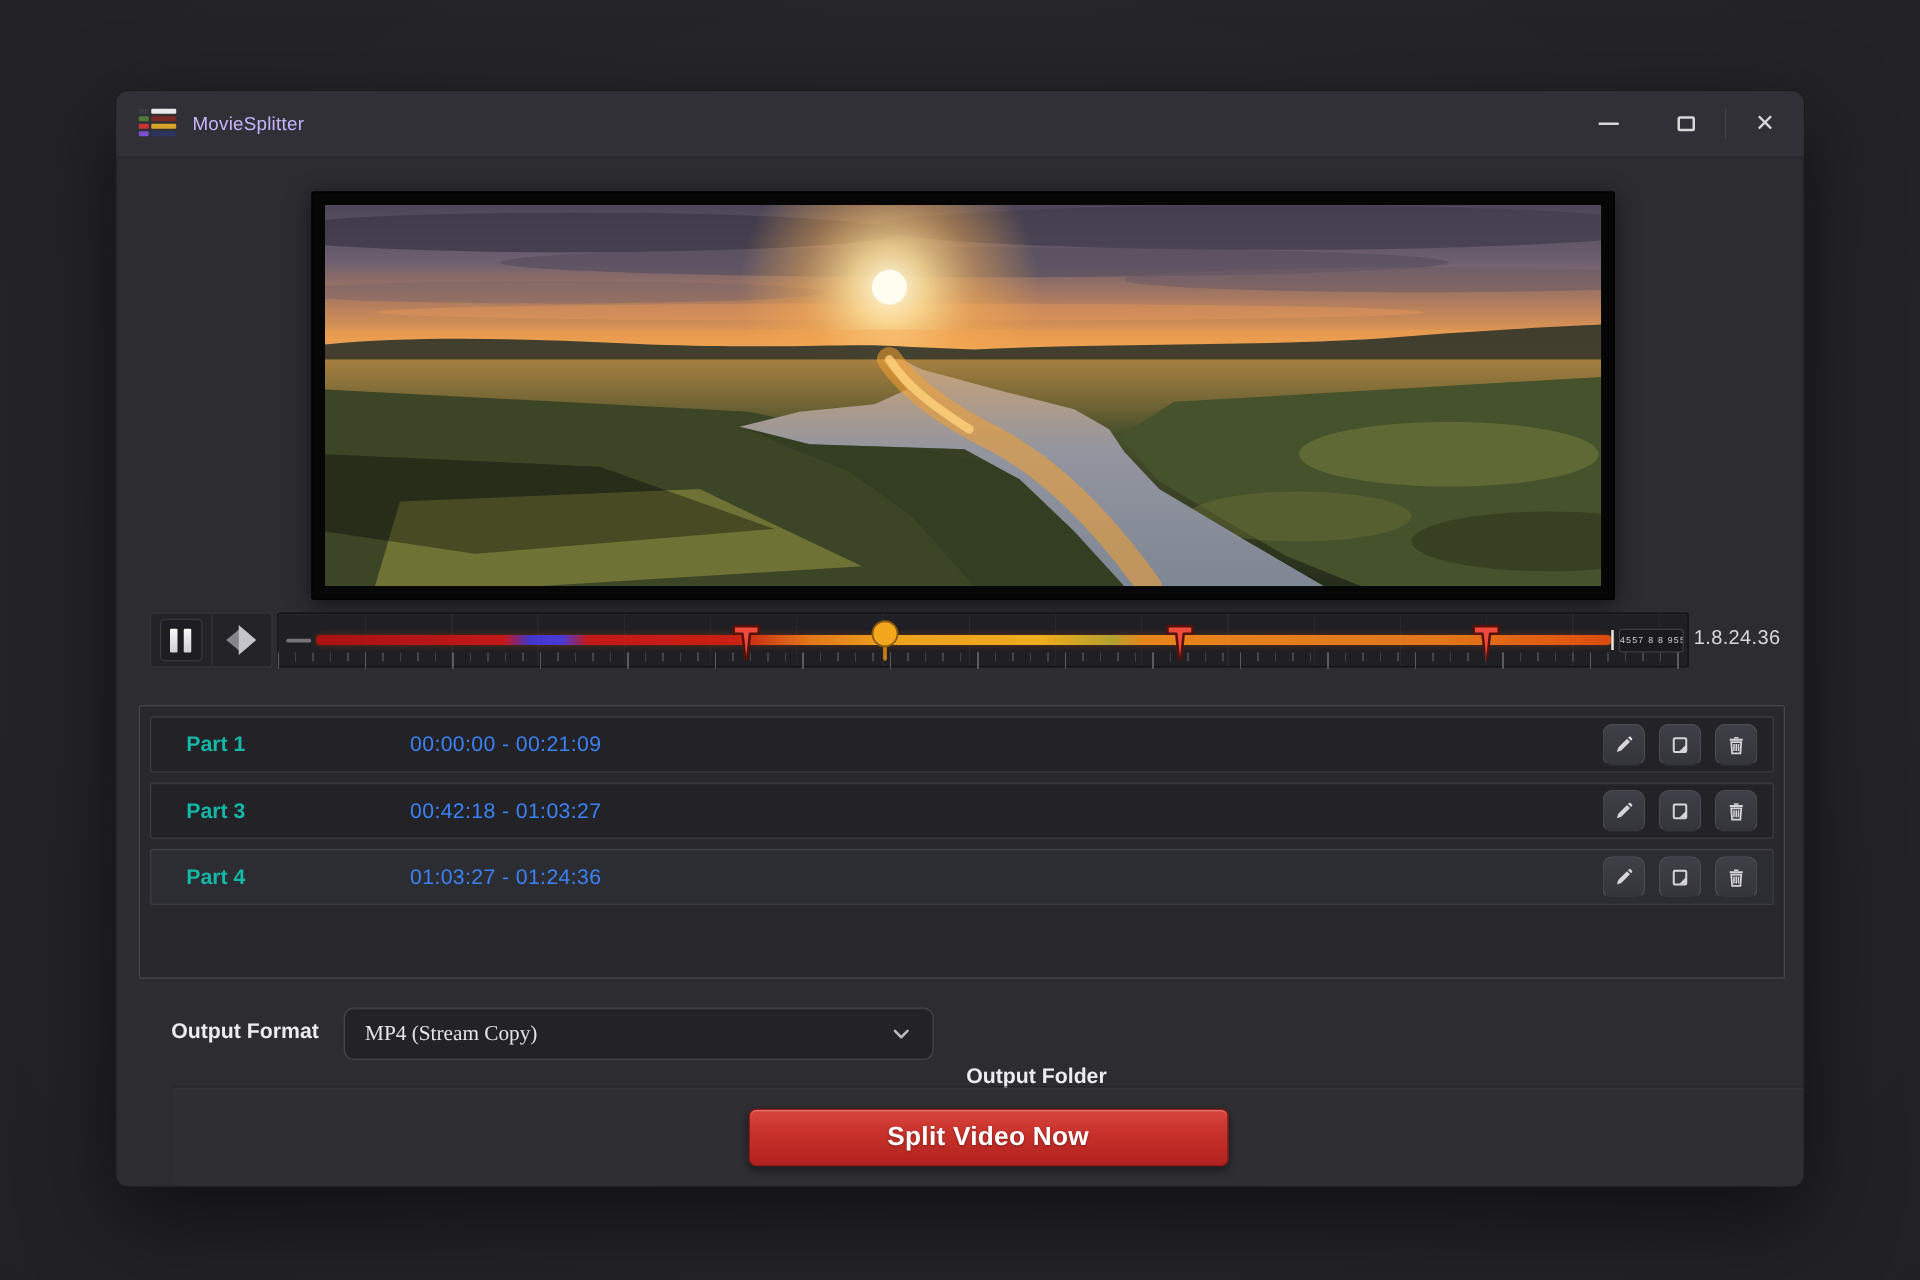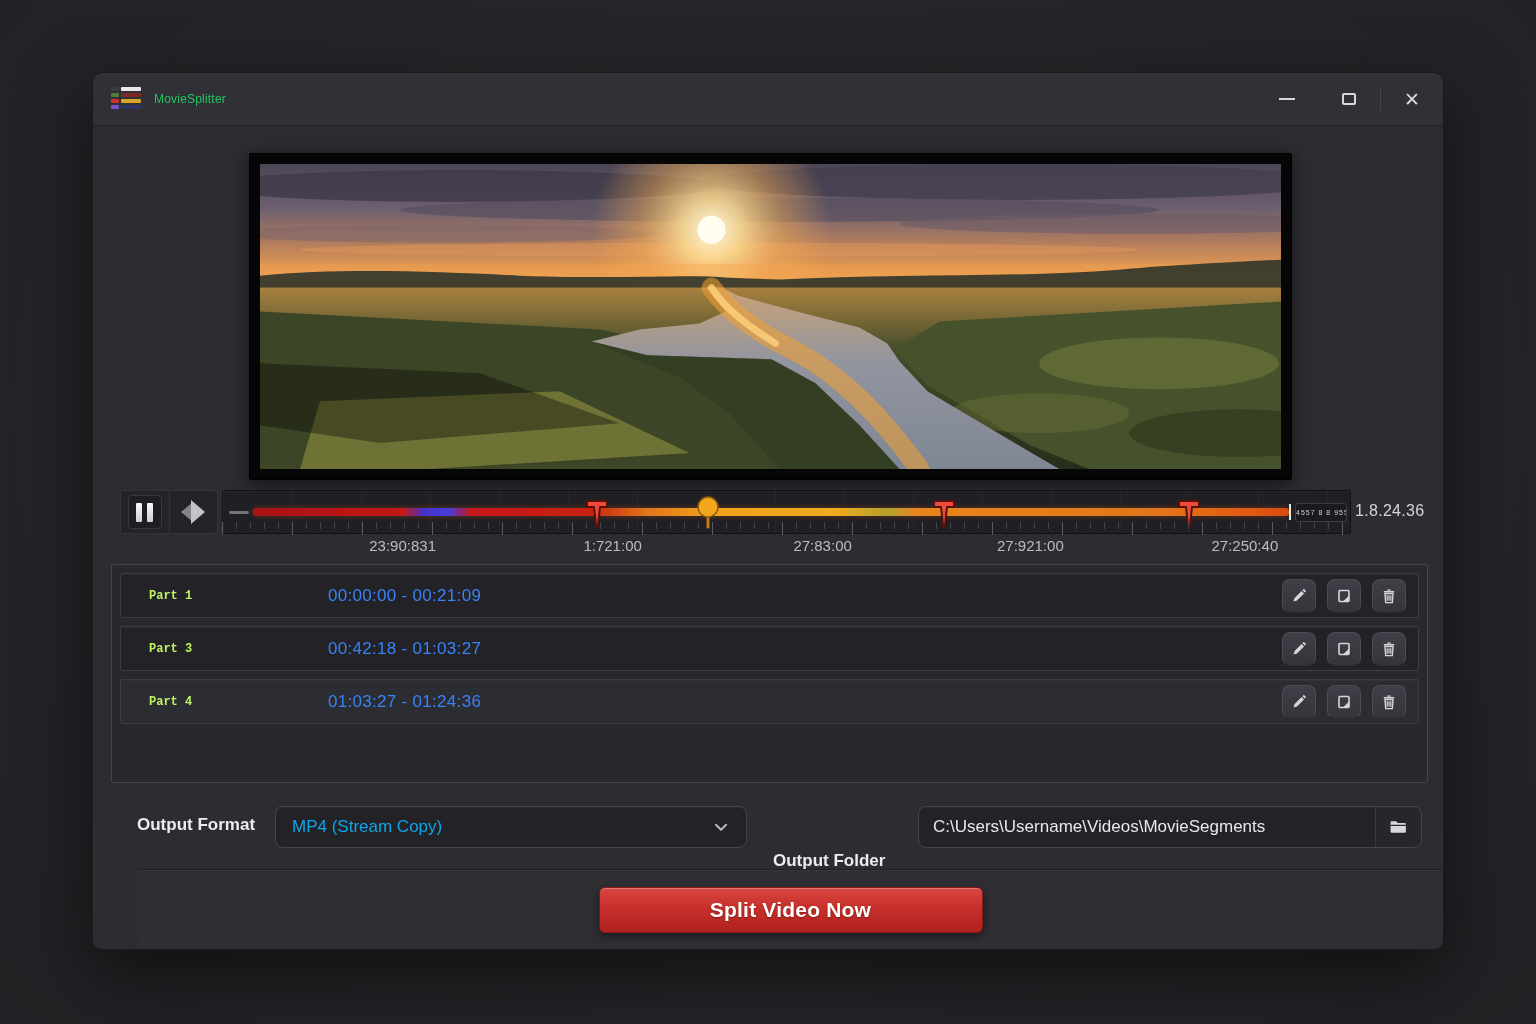--- a/index.html
+++ b/index.html
@@ -23,21 +23,21 @@
   .titlebar {
     position:absolute; top:0; left:0; right:0; height:53px;
     background:#303036; border-bottom:1px solid #222226;
     border-radius:10px 10px 0 0;
     display:flex; align-items:center; padding-left:18px;
   }
   .app-icon { width:30px; height:24px; display:flex; flex-direction:column; gap:2px; margin-right:13px; }
   .app-icon .r { display:flex; gap:2px; height:4px; }
   .app-icon .c1 { width:8px; border-radius:1px; }
   .app-icon .c2 { flex:1; border-radius:1px; }
-  .app-title { font-size:12px; color:#22c55e; letter-spacing:.2px; }
+  .app-title { font-size:15px; color:#c4b5fd; letter-spacing:.2px; }
   .win-controls { margin-left:auto; height:100%; display:flex; align-items:stretch; }
   .win-btn { width:62px; display:flex; align-items:center; justify-content:center; color:#d8d8db; cursor:pointer; }
   .win-divider { width:1px; background:#44444a; margin:14px 0; }
   .glyph-min { width:16px; height:2px; background:#d8d8db; }
   .glyph-max { width:14px; height:12px; border:2px solid #d8d8db; border-radius:2px; }
   .glyph-close { font-size:19px; line-height:1; color:#d8d8db; }
 
   
   .video-frame {
     position:absolute; left:156px; top:80px; width:1043px; height:327px;
@@ -108,42 +108,42 @@
     background:#28282d; border:1px solid #46464c; border-radius:2px;
     padding:8px; display:flex; flex-direction:column; gap:8px;
   }
   .part-row {
     height:45px; border:1px solid #3c3c43; border-radius:2px;
     display:flex; align-items:center;
     box-shadow:inset 0 1px 0 rgba(255,255,255,.03);
   }
   .part-row.dark { background:#222227; }
   .part-row.light { background:#2c2c33; }
-  .part-name { width:207px; padding-left:28px; font-weight:700; font-size:12px; color:#bef264;font-family:Liberation Mono, monospace; }
+  .part-name { width:207px; padding-left:28px; font-weight:700; font-size:17px; color:#14b8a6; }
   .part-range { font-size:17px; color:#3b82f6; letter-spacing:.3px; }
   .part-actions { margin-left:auto; display:flex; gap:11px; padding-right:12px; }
   .icon-btn {
     width:34px; height:34px; border-radius:8px; cursor:pointer;
     background:linear-gradient(180deg,#3f3f47,#34343b);
     border:1px solid #4c4c54; border-bottom-color:#2a2a30;
     display:flex; align-items:center; justify-content:center;
   }
 
   
   .output-row { position:absolute; left:0; top:733px; width:1352px; height:42px; }
   .out-label { position:absolute; top:9px; font-weight:700; font-size:17px; color:#ececef; }
   .lbl-format { left:32px;margin-left:12px; }
   .lbl-folder { left:680px;margin-top:36px; }
   .select-box {
     position:absolute; left:182px; top:0; width:472px; height:42px;
     background:#222227; border:1px solid #45454d; border-radius:8px;
     display:flex; align-items:center; padding:0 16px; cursor:pointer;
     box-shadow:inset 0 1px 0 rgba(255,255,255,.03);
   }
-  .select-box .sel-text { font-size:17px; color:#0ea5e9; }
+  .select-box .sel-text { font-size:17px; color:#e5e5e5;font-family:Liberation Serif, serif; }
   .select-box .chev { margin-left:auto; }
   .folder-box {
     position:absolute; left:825px; top:0; width:504px; height:42px;
     background:#222227; border:1px solid #45454d; border-radius:8px;
     display:flex; align-items:center; overflow:hidden;
     box-shadow:inset 0 1px 0 rgba(255,255,255,.03);
   }
   .folder-input {
     flex:1; height:100%; background:transparent; border:none; outline:none;
     color:#e8e8ea; font-size:17px; padding:0 14px;
@@ -314,27 +314,20 @@
       </div>
 
       <div class="tl-endtick"></div>
       <div class="tl-pill">4557 8 8 9550</div>
     </div>
 
     <div class="time-display">1.8.24.36</div>
   </div>
 
   <div class="ticks"></div>
-  <div class="tick-labels">
-    <span class="tick-label" style="left:16%">23:90:831</span>
-    <span class="tick-label" style="left:34.6%">1:721:00</span>
-    <span class="tick-label" style="left:53.2%">27:83:00</span>
-    <span class="tick-label" style="left:71.6%">27:921:00</span>
-    <span class="tick-label" style="left:90.6%">27:250:40</span>
-  </div>
 
   <div class="parts">
 
     <div class="part-row dark">
       <div class="part-name">Part 1</div>
       <div class="part-range">00:00:00 - 00:21:09</div>
       <div class="part-actions">
         <div class="icon-btn">
           <svg viewBox="0 0 16 16" width="16" height="16">
               <path d="M2.5 13.5 L3.6 10 L10.6 3 L13 5.4 L6 12.4 Z M11.4 2.2 L13.8 4.6 L14.6 3.8 C15 3.4 15 2.9 14.6 2.5 L13.5 1.4 C13.1 1 12.6 1 12.2 1.4 Z" fill="#d6d6da"></path>
@@ -414,28 +407,19 @@
 
   <div class="output-row">
     <div class="out-label lbl-format">Output Format</div>
     <div class="select-box">
       <span class="sel-text">MP4 (Stream Copy)</span>
       <svg class="chev" viewBox="0 0 16 16" width="18" height="18">
         <path d="M3.5 6 L8 10.5 L12.5 6" fill="none" stroke="#b8b8bd" stroke-width="1.8" stroke-linecap="round" stroke-linejoin="round"></path>
       </svg>
     </div>
     <div class="out-label lbl-folder">Output Folder</div>
-    <div class="folder-box">
-      <input class="folder-input" readonly="" value="C:\Users\Username\Videos\MovieSegments" style="">
-      <div class="folder-btn">
-        <svg viewBox="0 0 18 16" width="19" height="17">
-          <path d="M1.5 3 a1 1 0 0 1 1-1 h4.2 l1.6 1.8 h6.7 a1 1 0 0 1 1 1 V12 a1 1 0 0 1 -1 1 H2.5 a1 1 0 0 1 -1-1 Z" fill="#d8d8db"></path>
-          <path d="M1.5 6 h14.5" stroke="#2c2c31" stroke-width="1"></path>
-        </svg>
-      </div>
-    </div>
   </div>
 
   <div class="footer">
     <div class="split-btn">Split Video Now</div>
   </div>
 
 </div>
 
 </body></html>

